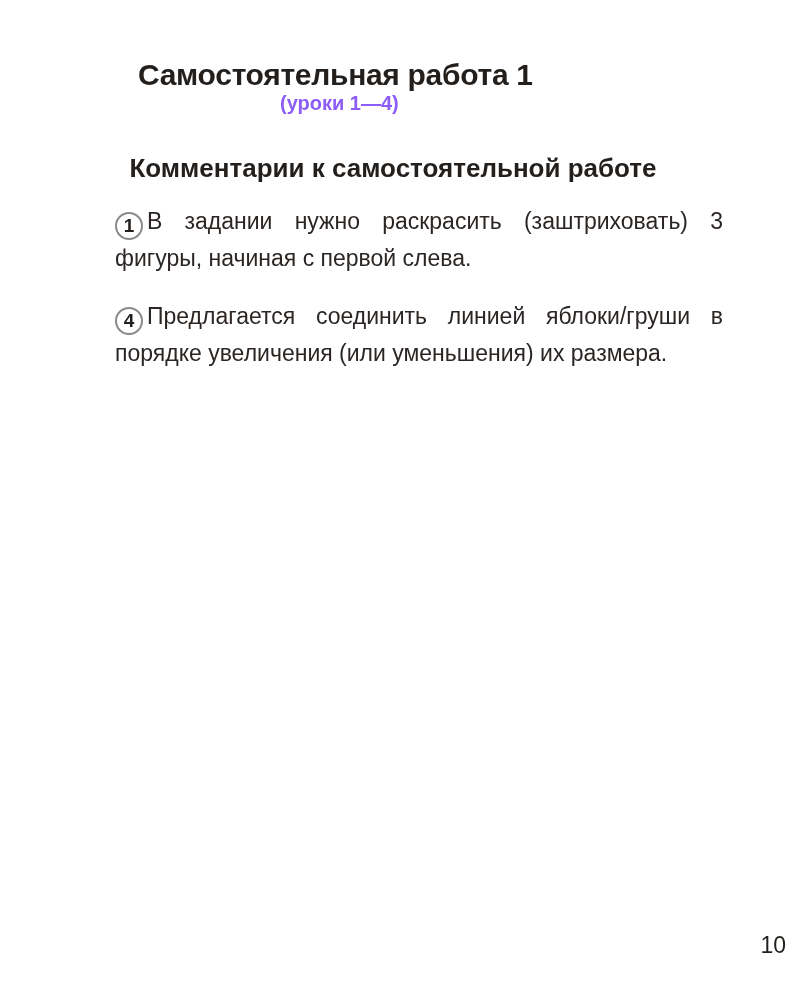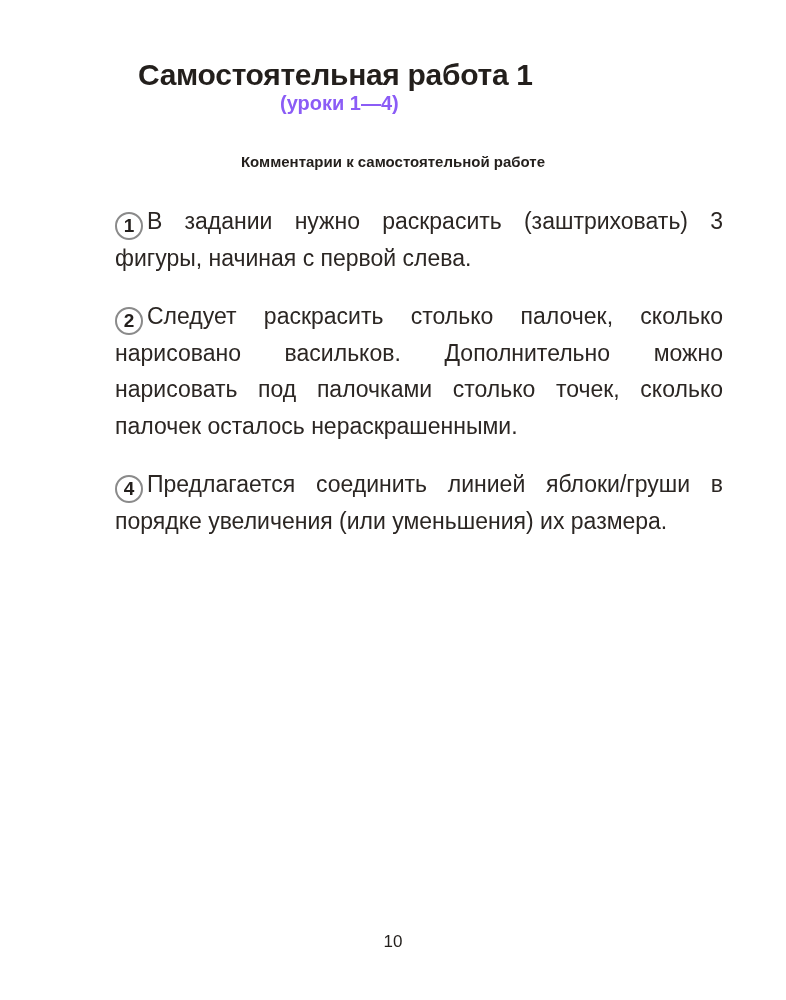--- a/index.html
+++ b/index.html
@@ -10,55 +10,52 @@
     font-family:"Liberation Sans", sans-serif; font-weight:bold;flex-direction:column;
   }
   .bullet {
     width:28px; height:28px; border-radius:50%; margin-right:8px;
     background:radial-gradient(circle at 38% 35%, #f2f2f2 0%, #b9b9b9 45%, #7c7c7c 85%, #6a6a6a 100%);
   }
   .title-main { font-size:30px; letter-spacing:-0.3px; color:#231f1c; }
   .title-sub { font-size:20px; margin-left:8px; color:#8b5cf6; font-weight:bold; }
   .subtitle {
     position:absolute; left:0; width:786px; top:153px; text-align:center;
-    font-family:"Liberation Sans", sans-serif; font-weight:bold; font-size:15px; color:#231f1c;
+    font-family:"Liberation Sans", sans-serif; font-weight:bold; font-size:26px; color:#231f1c;
   }
   .items { position:absolute; left:103px; top:203px; width:620px; }
   .item {
     font-family:"Liberation Sans", sans-serif; font-size:23px; line-height:36.5px;
     text-align:justify; margin-bottom:22px; transform-origin:left top;margin-left:12px;
   }
   .item p { margin:0; }
   .num {
     display:inline-flex; align-items:center; justify-content:center;
     width:24px; height:24px; border:2px solid #8a8a8a; border-radius:50%;
     font-weight:bold; font-size:19px; color:#231f1c; margin-right:4px;
     vertical-align:-3px; line-height:1;
   }
   .page-num {
-    position:absolute; left:0; width:786px; top:932px; text-align:center;
-    font-family:"Liberation Sans", sans-serif; font-size:17px; color:#231f1c;
+    position:absolute; left:0; width:786px; top:932px; text-align:right;
+    font-family:"Liberation Sans", sans-serif; font-size:23px; color:#231f1c;
   }
 </style>
 </head>
 <body>
 
 <div class="title">
   <span class="bullet"></span>
   <span class="title-main">Самостоятельная работа 1</span>
   <span class="title-sub">(уроки 1—4)</span>
 </div>
 
 <div class="subtitle">Комментарии к самостоятельной работе</div>
 
 <div class="items">
   <div class="item">
     <p><span class="num">1</span><span>В задании нужно раскрасить (заштриховать) 3 фигуры, начиная с первой слева.</span></p>
   </div>
   <div class="item">
-    <p><span class="num">2</span><span>Следует раскрасить столько палочек, сколько нарисовано васильков. Дополнительно можно нарисовать под палочками столько точек, сколько палочек осталось нераскрашенными.</span></p>
-  </div>
-  <div class="item">
     <p><span class="num">4</span><span>Предлагается соединить линией яблоки/груши в порядке увеличения (или уменьшения) их размера.</span></p>
   </div>
 </div>
 
 <div class="page-num">10</div>
 
 </body></html>

